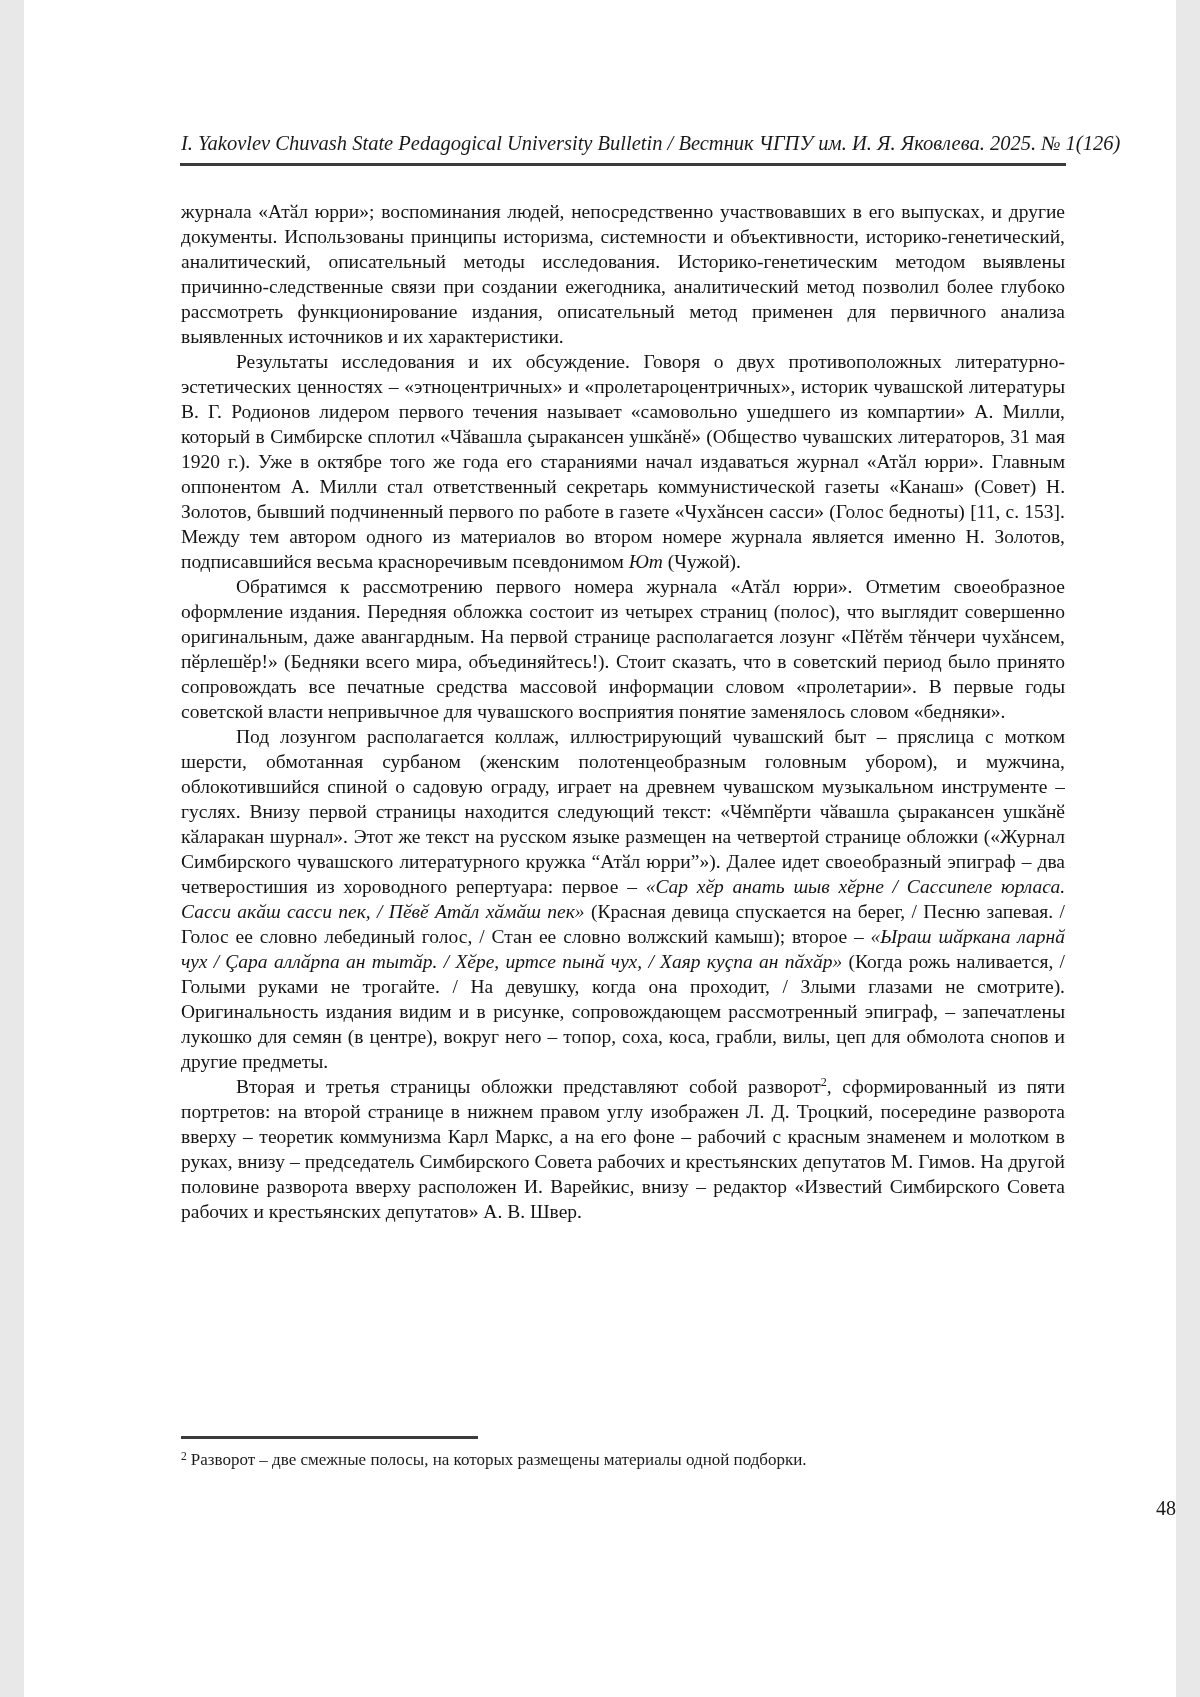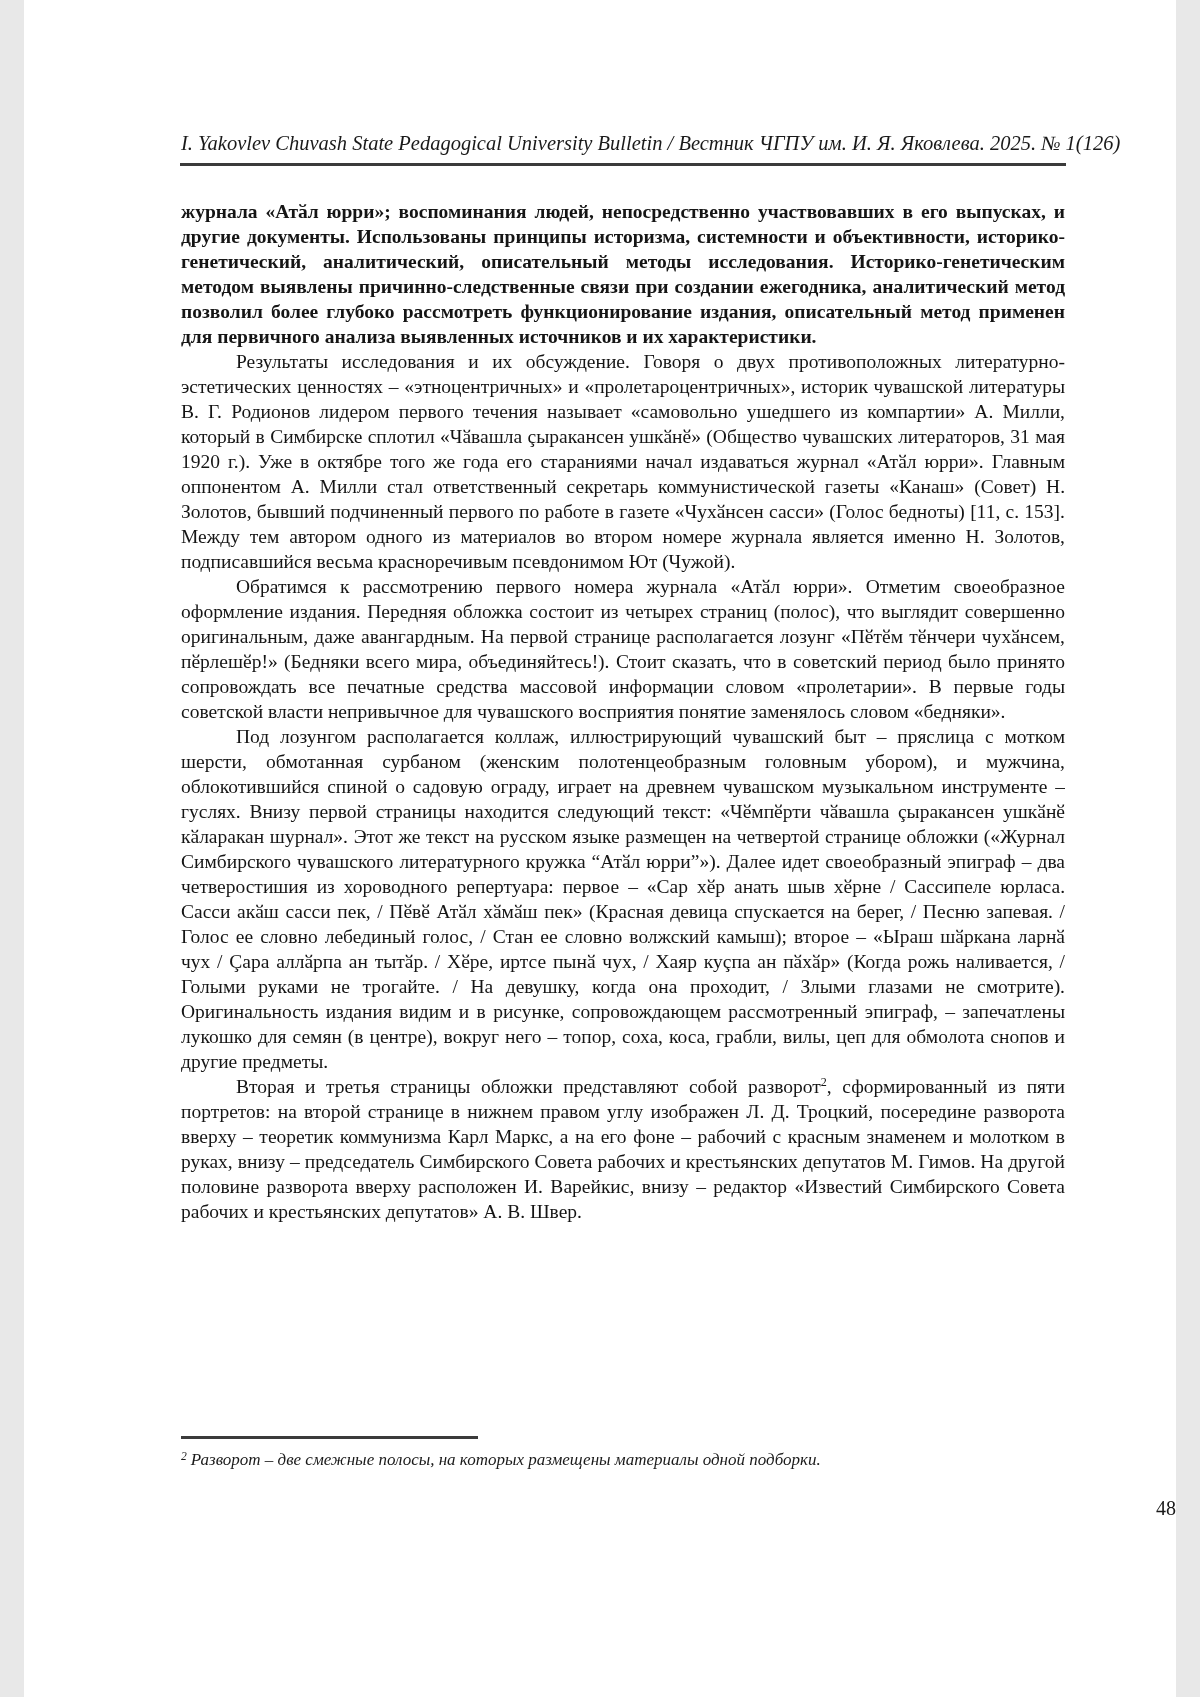--- a/index.html
+++ b/index.html
@@ -50,24 +50,23 @@
     color: #151515;
   }
   .article p {
     margin: 0;
     text-indent: 55px;
     hyphens: auto;
     -webkit-hyphens: auto;
   }
   .article p.no-indent {
     text-indent: 0;
-    font-weight: bold;
   }
   .run-bold { font-weight: normal; }
-  .run-italic { }
+  .run-italic { font-style: italic; }
   .run-sup {
     font-size: 0.62em;
     position: relative;
     top: -7px;
     line-height: 0;
   }
   .footnote-rule {
     position: absolute;
     top: 1436px;
     left: 157px;
@@ -77,21 +76,20 @@
   }
   .footnote {
     position: absolute;
     top: 1449px;
     left: 157px;
     width: 884px;
     font-size: 17px;
     line-height: 22px;
     text-align: left;
     color: #1a1a1a;
-    font-style: italic;
   }
   .footnote .fn-marker {
     font-size: 0.68em;
     position: relative;
     top: -5px;
     margin-right: 4px;
   }
   .page-number {
     position: absolute;
     top: 1497px;

